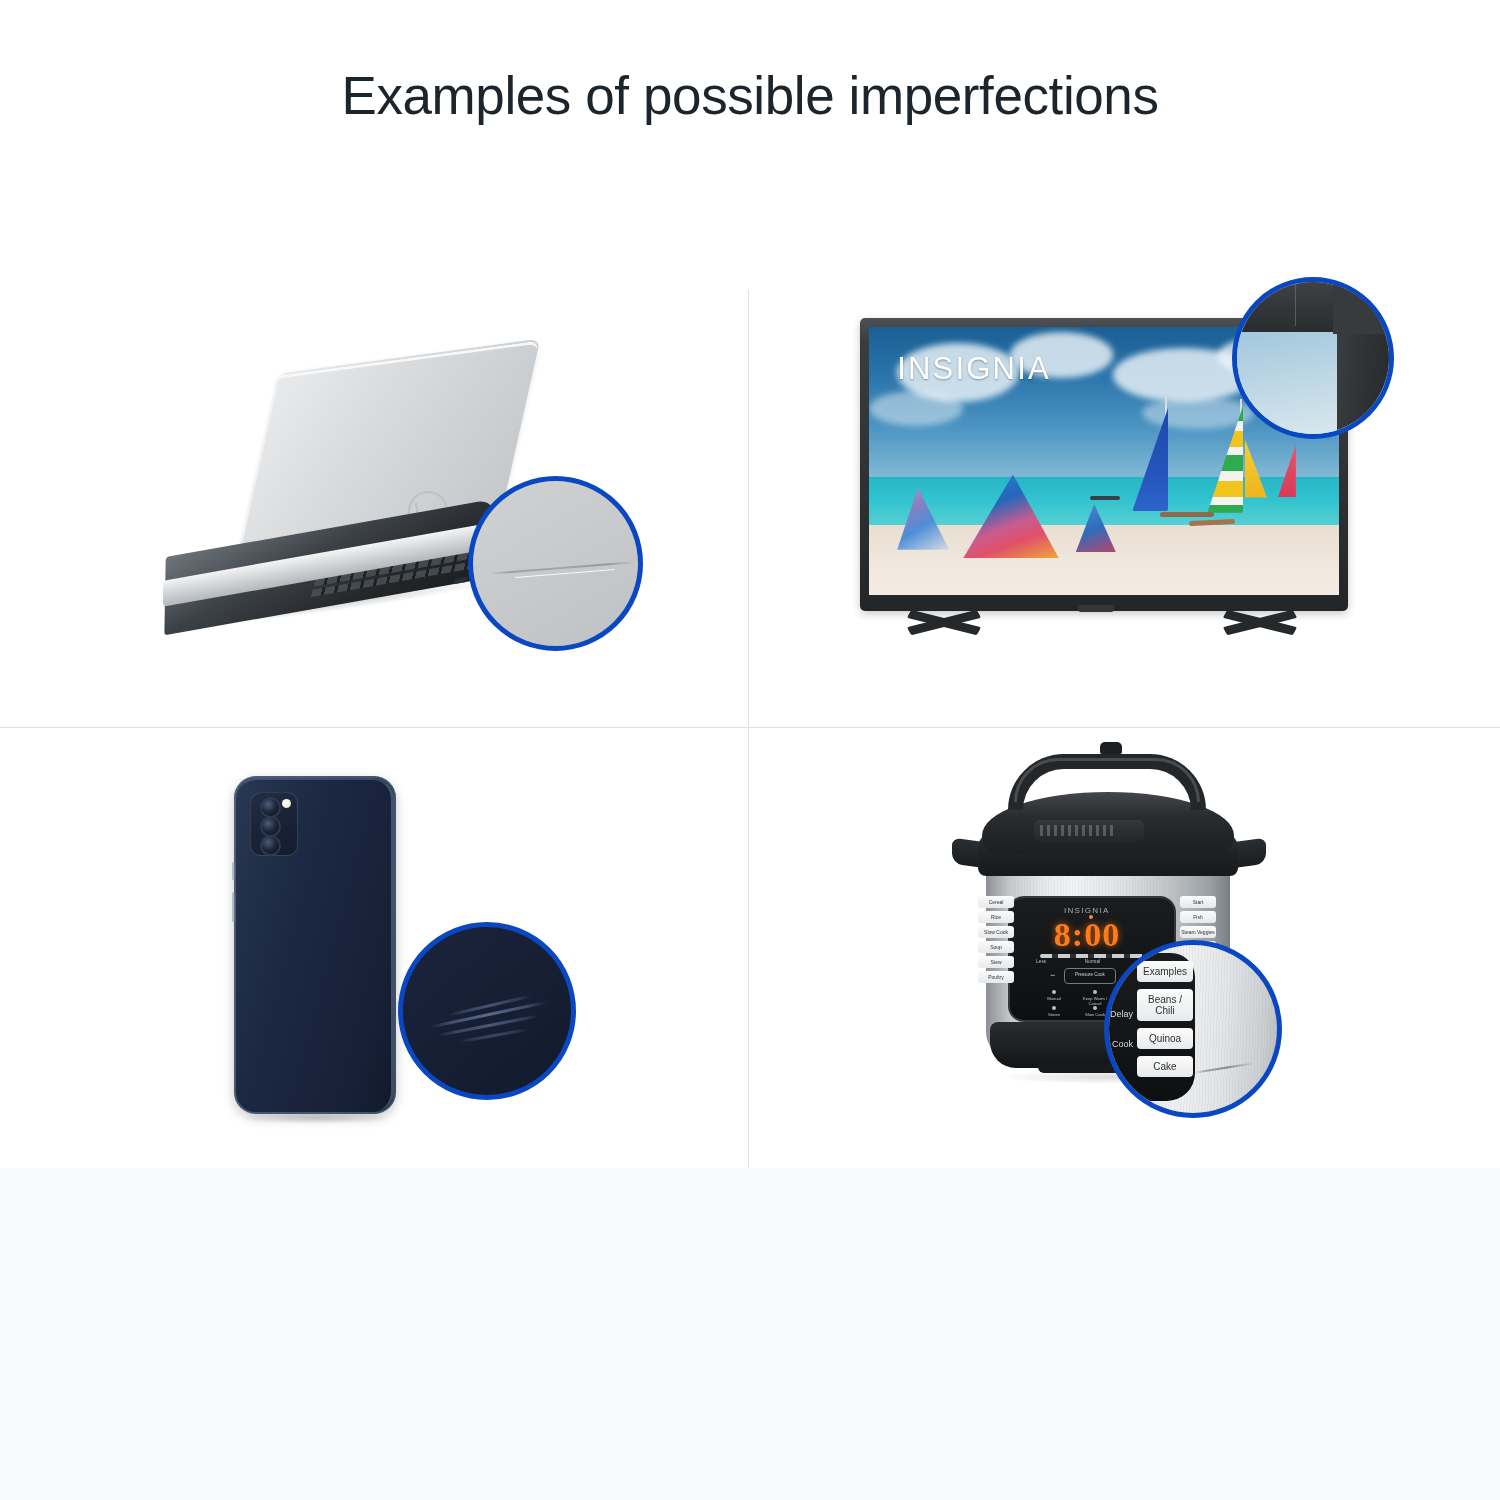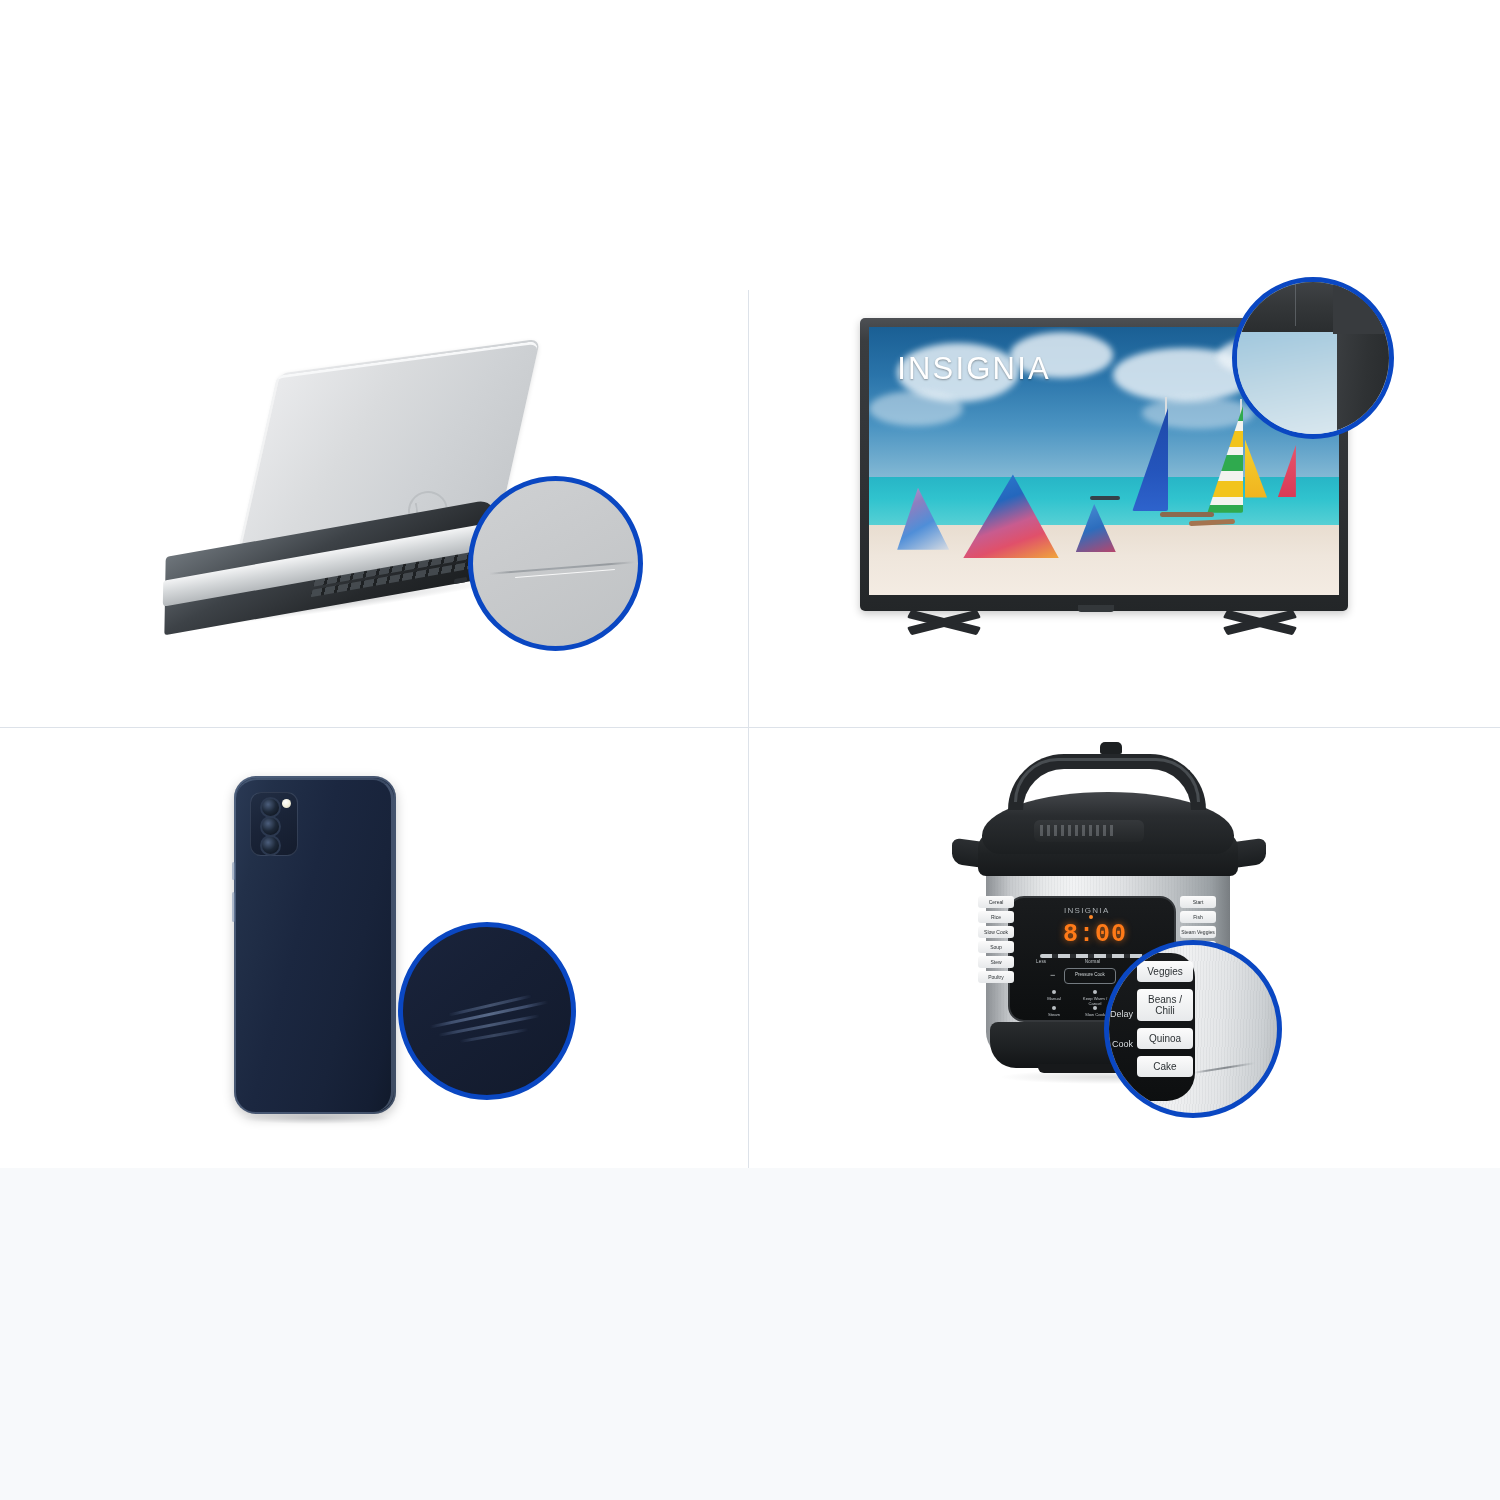--- a/index.html
+++ b/index.html
@@ -633,25 +633,25 @@
   .panel-brand {
     position: absolute;
     left: 54px; top: 8px;
     font-size: 8px;
     letter-spacing: 1.3px;
     color: #a9aeb2;
     font-family: "Liberation Sans", sans-serif;
   }
   .led {
     position: absolute;
-    left: 48px; top: 24px;
+    left: 40px; top: 24px;
     width: 74px; height: 26px;
     color: #ff7a18;
-    font-family: Liberation Mono, monospace;
-    font-size: 25px;
+    font-family: Liberation Serif, serif;
+    font-size: 34px;
     font-weight: 700;
     letter-spacing: 1px;
     text-align: center;
     line-height: 26px;
     text-shadow: 0 0 7px rgba(255,120,20,.72);
   }
   .led-dot {
     position: absolute;
     left: 79px; top: 17px;
     width: 4px; height: 4px;
@@ -828,20 +828,21 @@
     line-height: 40px;
     color: #2b3238;
     font-weight: 400;
   }
   .cap-p + .cap-p { margin-top: 34px; }
 </style>
 </head>
 <body>
 
 <div class="header">
+  <div class="header-line">Examples of possible imperfections</div>
 </div>
 
 <div class="grid">
 
   <div class="vdivider"></div>
   <div class="hdivider"></div>
 
   <div class="panel panel-tl">
     <div class="stage">
       <div class="laptop-wrap">
@@ -1007,21 +1008,21 @@
 </div>
 
 <div class="magnifier mag-cooker">
   <div class="mag-cooker-brush"></div>
   <div class="mag-cooker-panel"></div>
   <div class="mag-cooker-leftcol">
     <div>Delay</div>
     <div>Slow Cook</div>
   </div>
   <div class="mag-cooker-keycol">
-    <div class="mag-skey">Veggies</div>
+    <div class="mag-skey">Examples</div>
     <div class="mag-skey">Beans / Chili</div>
     <div class="mag-skey">Quinoa</div>
     <div class="mag-skey">Cake</div>
   </div>
   <div class="cooker-scratch"></div>
 </div>
 
 <div class="caption">
 </div>
 

